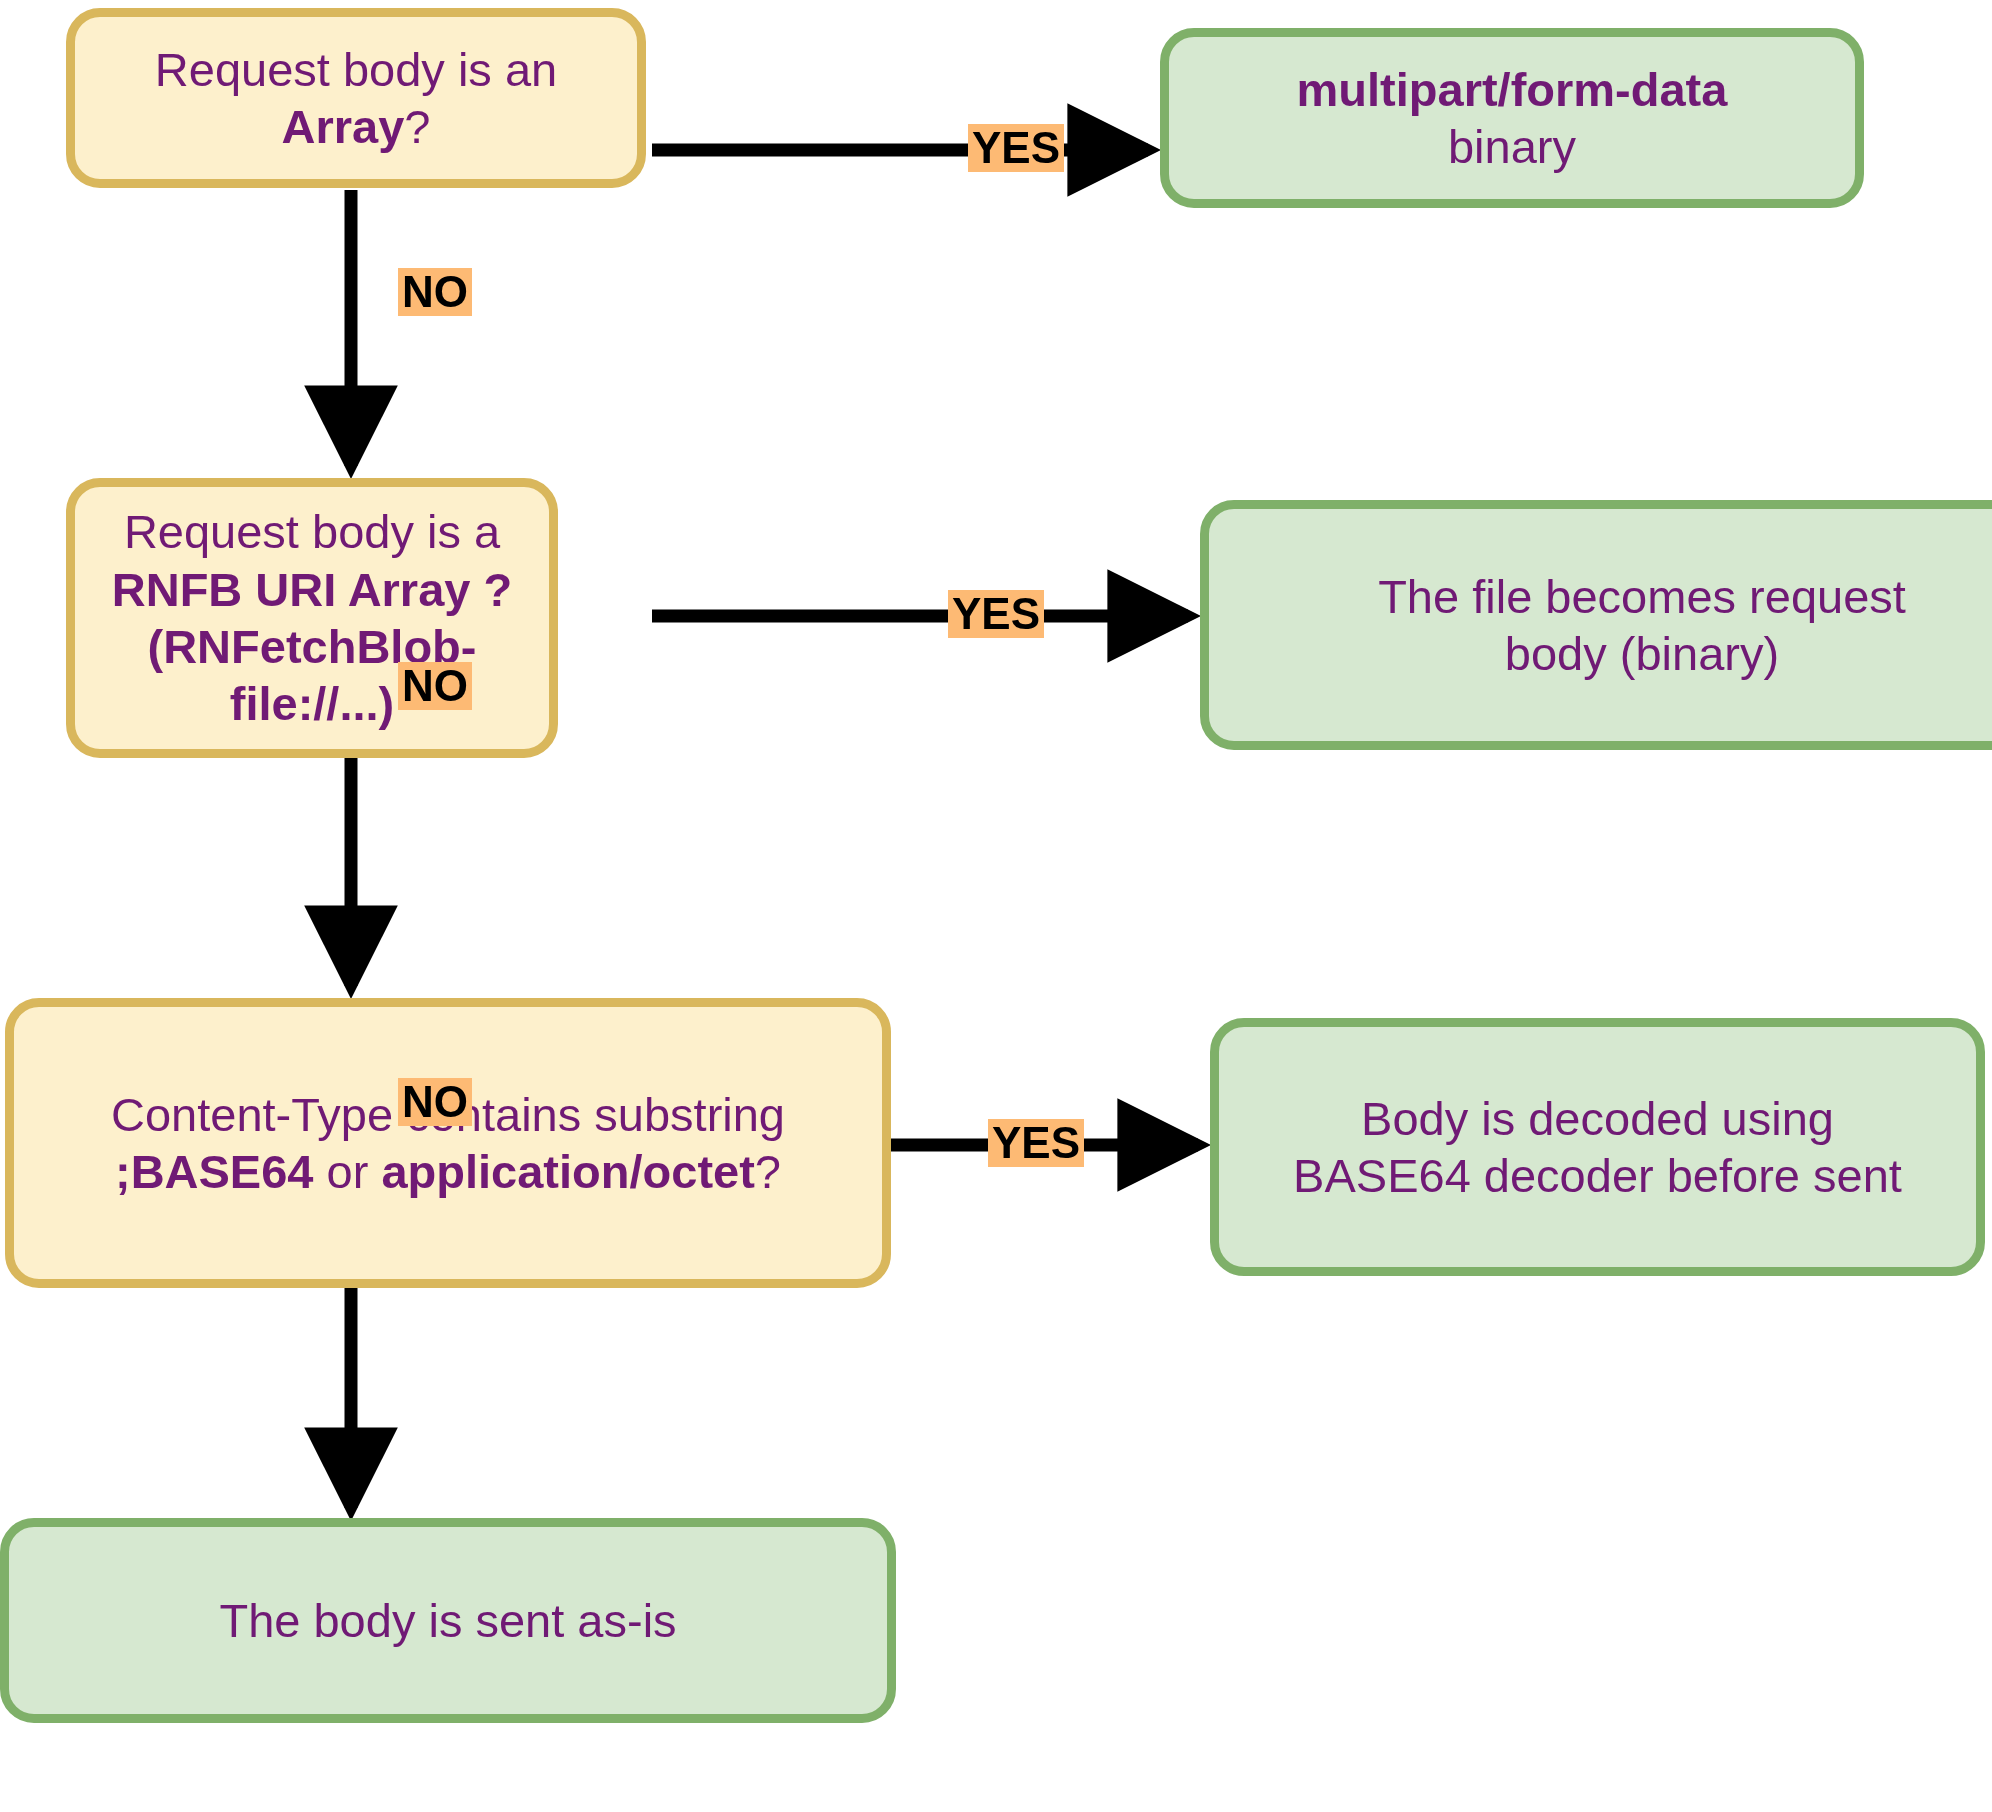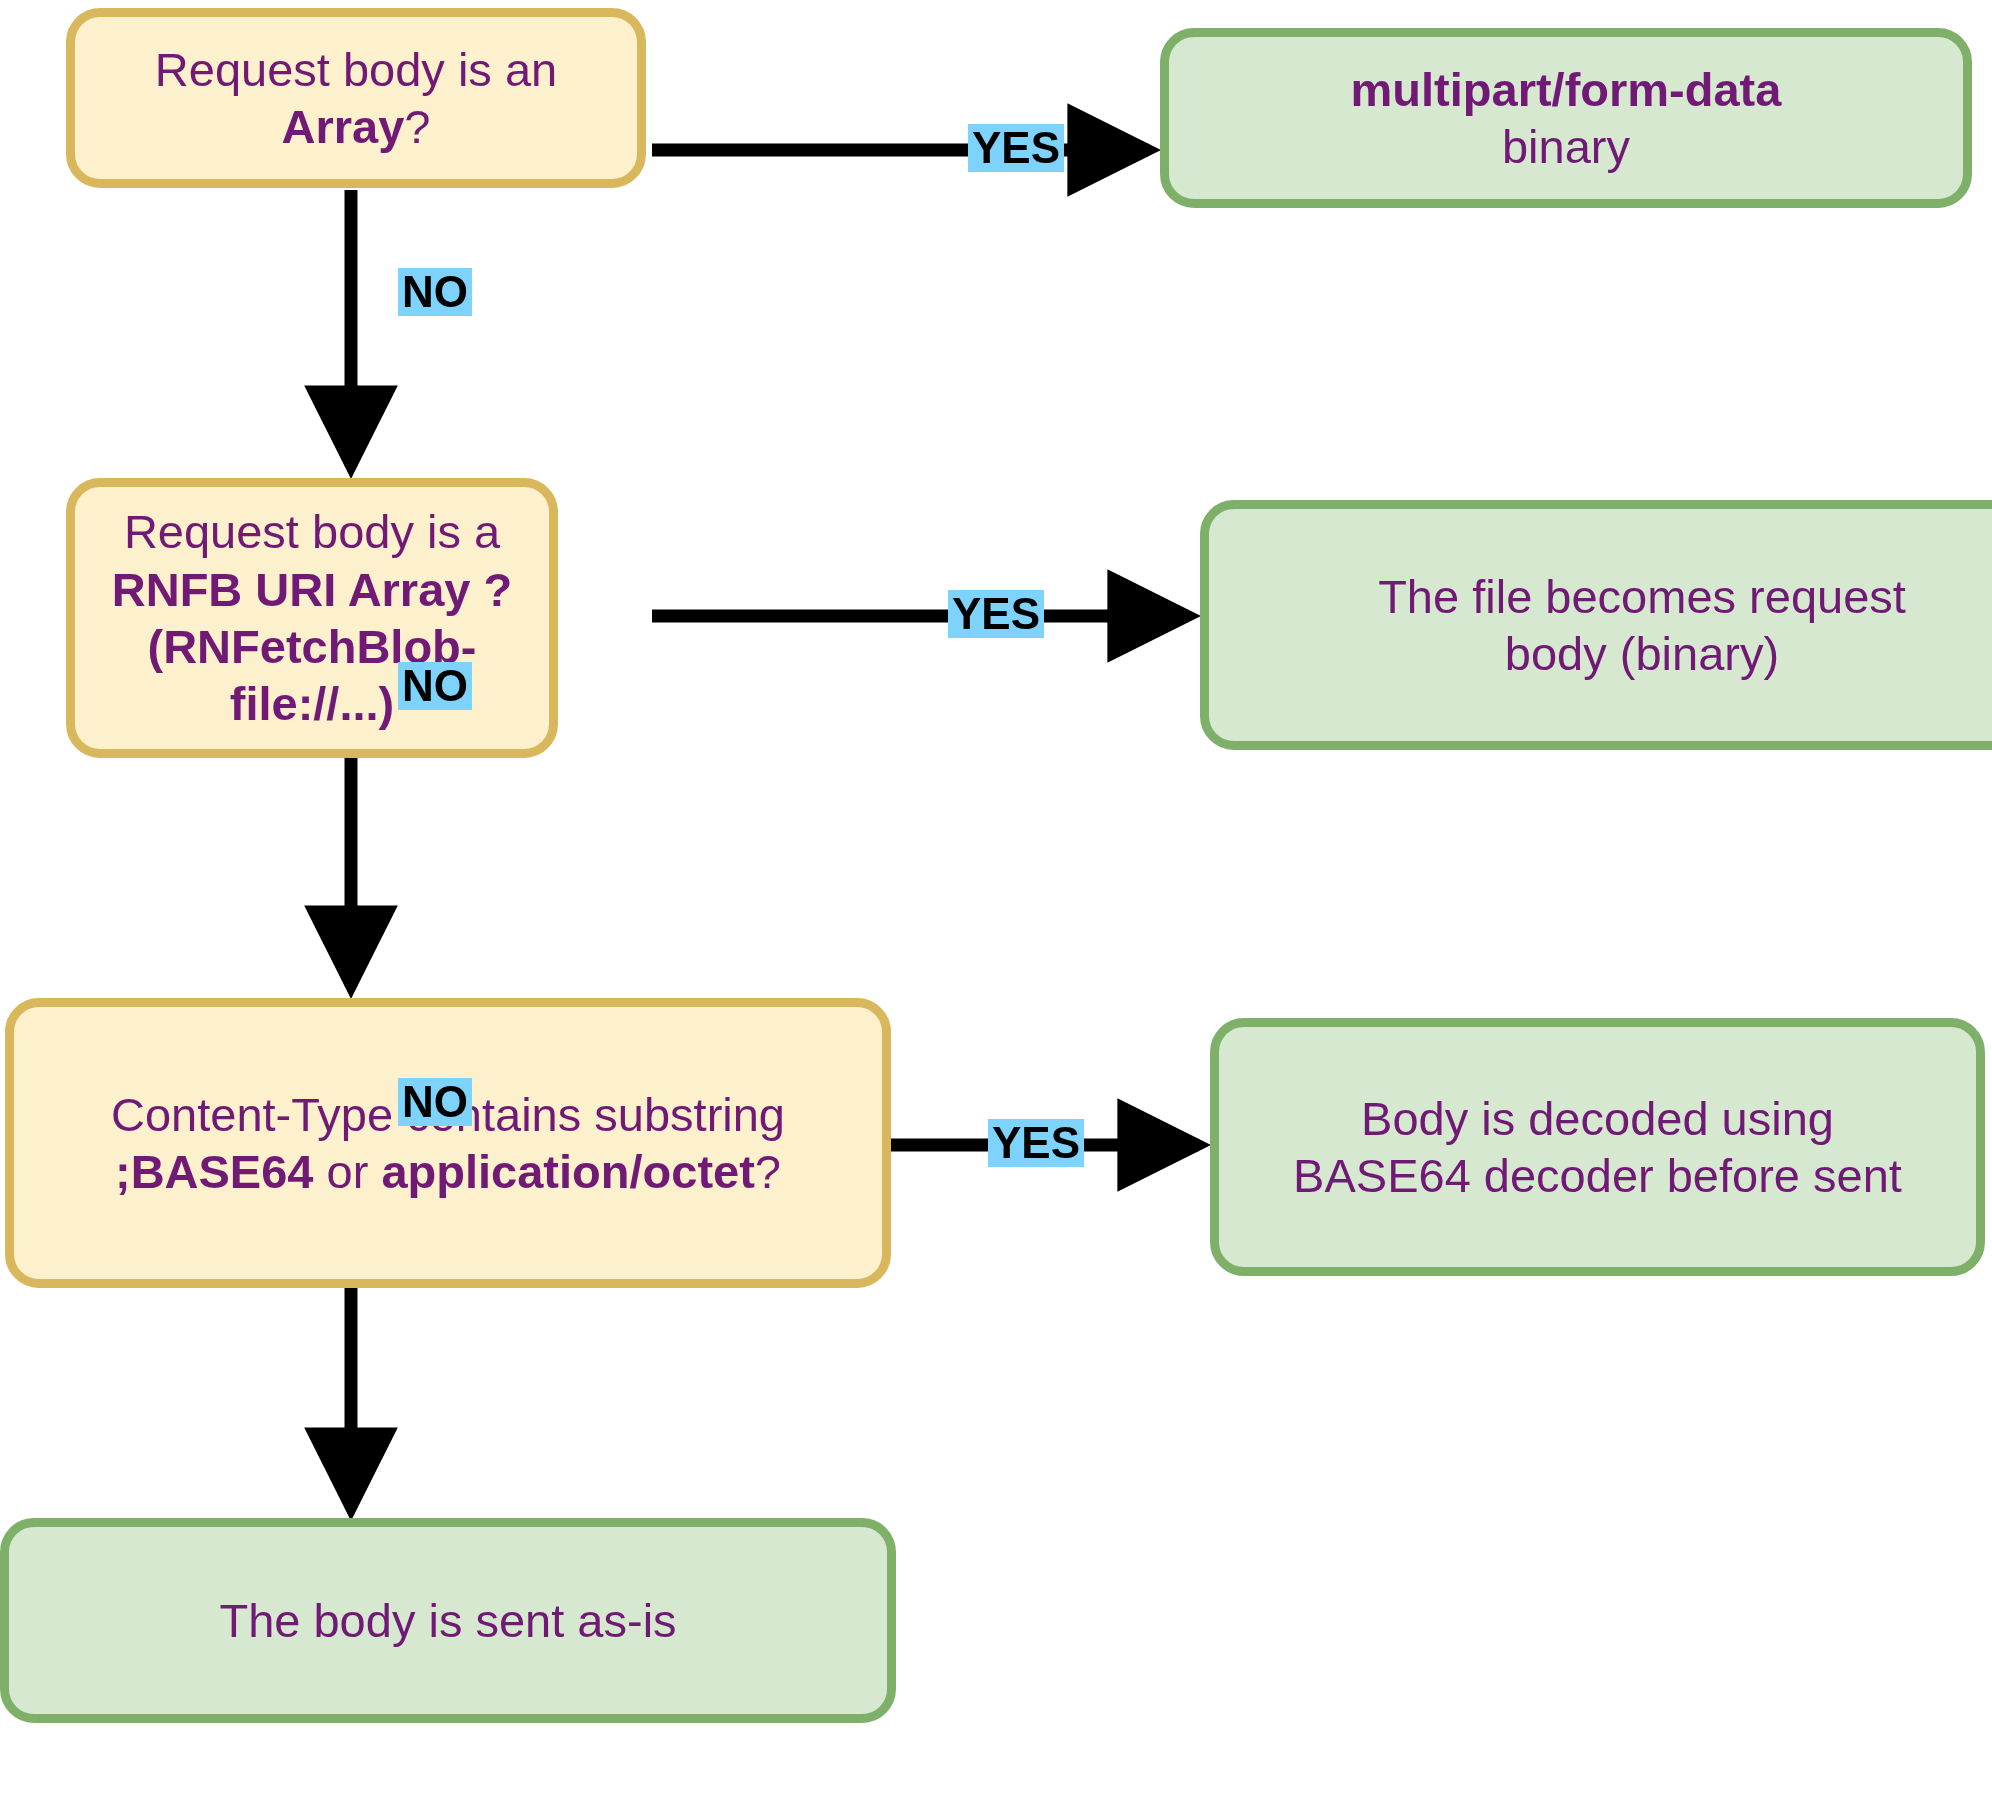--- a/index.html
+++ b/index.html
@@ -53,21 +53,21 @@
     top: 0;
     width: 1992px;
     height: 1812px;
     pointer-events: none;
   }
   .edge-label {
     position: absolute;
     font-size: 44px;
     font-weight: bold;
     color: #000000;
-    background: #7dd3fc;
+    background: #fdba74;
     line-height: 1;
     padding: 2px 4px;
     white-space: nowrap;
   }
 </style>
 </head>
 <body>
 
 <div id="canvas">
 
@@ -90,21 +90,21 @@
 
     <line x1="351" y1="1288" x2="351" y2="1508" stroke="#000000" stroke-width="13" marker-end="url(#arrowhead)"></line>
   </svg>
 
   <div class="node decision" style="left:66px; top:8px; width:580px; height:180px;">
     <div class="txt">
         <div><span>Request body is an </span><span class="b">Array</span><span>?</span></div>
       </div>
   </div>
 
-  <div class="node terminal" style="left:1160px; top:28px; width:812px; height:180px;">
+  <div class="node terminal" style="left:1160px; top:28px; width:704px; height:180px;">
     <div class="txt">
         <div><span class="b">multipart/form-data</span></div>
         <div><span>binary</span></div>
       </div>
   </div>
 
   <div class="node decision" style="left:66px; top:478px; width:492px; height:280px;">
     <div class="txt">
         <div><span>Request body is a</span></div>
         <div><span class="b">RNFB URI Array ?</span></div>

